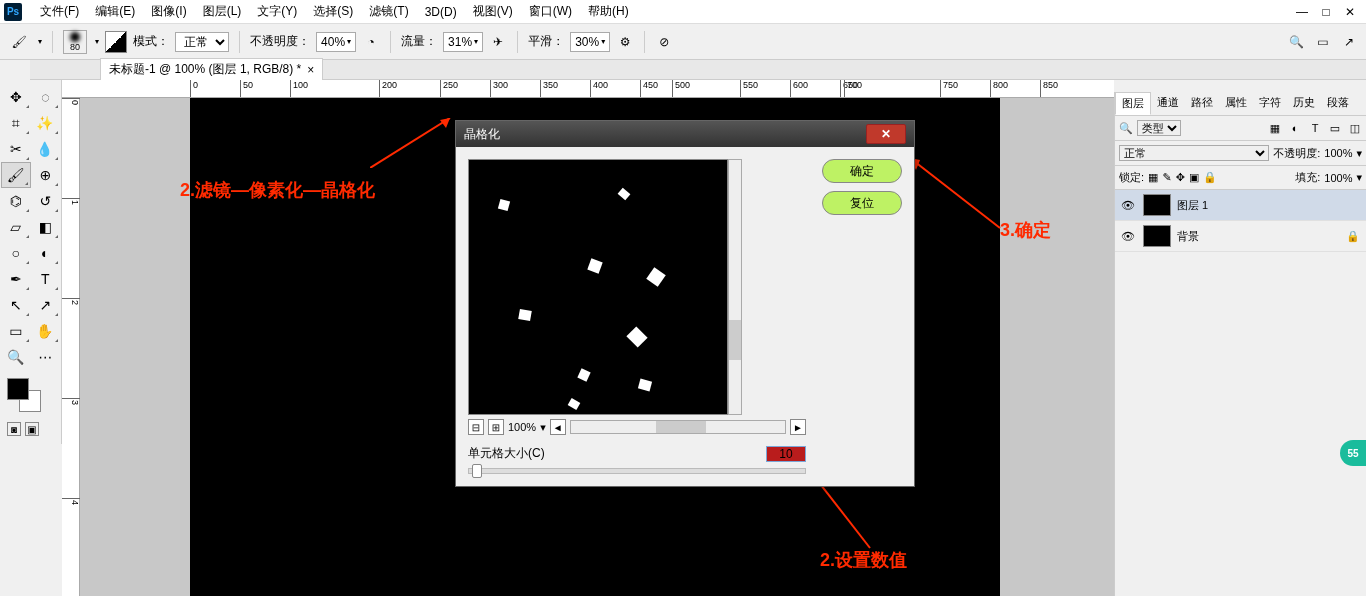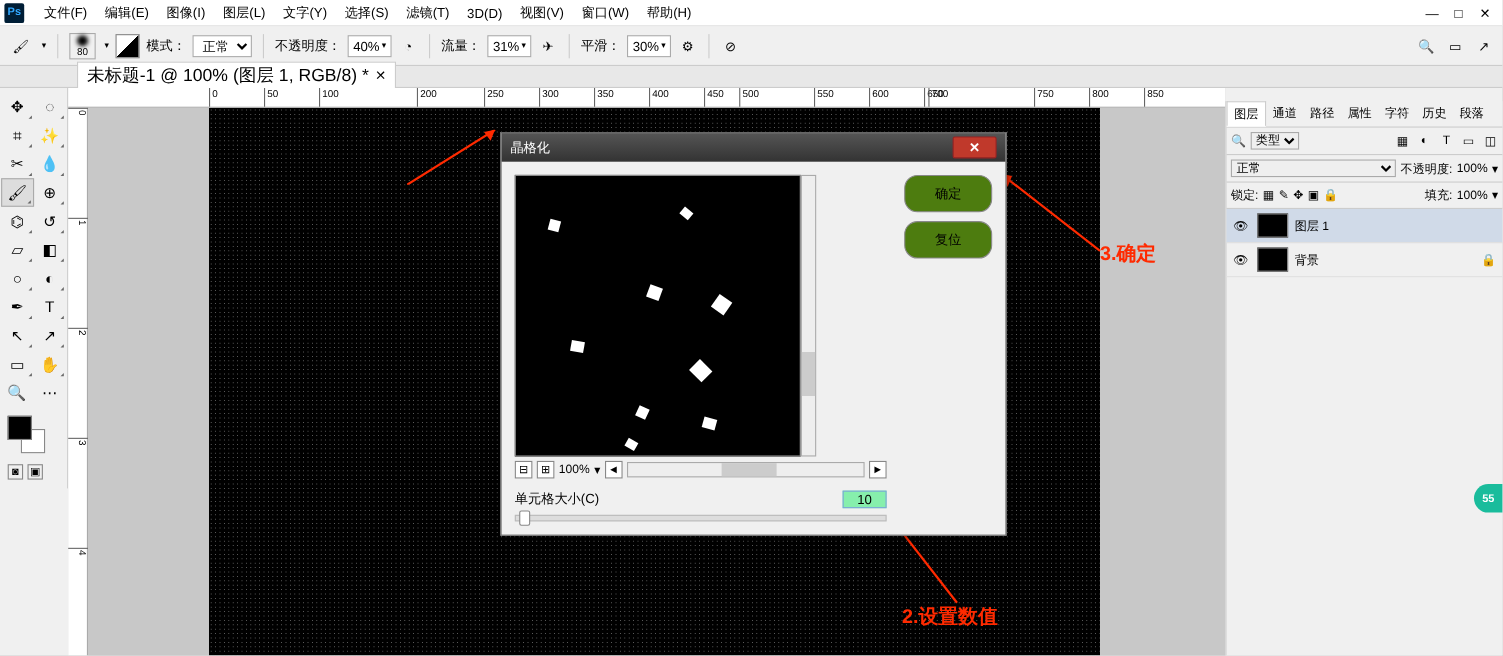--- a/index.html
+++ b/index.html
@@ -20,21 +20,21 @@
 .optbar .dot { width: 10px; height: 10px; background: #000; border-radius: 50%; filter: blur(2px); }
 .optbar .sz { font-size: 9px; }
 .optbar .swap-icon { width: 22px; height: 22px; border: 1px solid #888; background: linear-gradient(135deg,#fff 50%,#000 50%); }
 .optbar select, .optbar .val { border: 1px solid #aaa; background: #fff; font-size: 12px; padding: 1px 4px; height: 20px; }
 .optbar .val { min-width: 40px; display: inline-flex; align-items: center; }
 .optbar .caret { font-size: 8px; margin-left: 2px; }
 .optbar .icon-sm { width: 18px; height: 18px; display: flex; align-items: center; justify-content: center; }
 .optbar .right { margin-left: auto; display: flex; gap: 8px; }
 
 
-.tabbar { height: 20px; background: #e8e8e8; border-bottom: 1px solid #ccc; display: flex; align-items: center; font-size: 16px; padding-left: 70px; }
+.tabbar { height: 20px; background: #e8e8e8; border-bottom: 1px solid #ccc; display: flex; align-items: center; font-size: 12px; padding-left: 70px; margin-left: 30px; }
 .tabbar .tab { background: #fff; border: 1px solid #ccc; padding: 2px 8px; display: flex; align-items: center; gap: 6px; }
 .tabbar .close-x { cursor: pointer; }
 
 
 .toolbox { position: absolute; left: 0; top: 80px; width: 62px; background: #f0f0f0; border-right: 1px solid #ccc; padding: 4px 1px; }
 .toolbox .row { display: flex; }
 .toolbox .tool { width: 30px; height: 26px; display: flex; align-items: center; justify-content: center; font-size: 14px; cursor: pointer; position:relative; }
 .toolbox .tool.active { background: #ddd; border: 1px solid #aaa; }
 .toolbox .tri { position:absolute; right:2px; bottom:2px; width:0;height:0;border-left:3px solid transparent;border-bottom:3px solid #666; }
 .toolbox .colors { margin-top: 8px; position: relative; height: 40px; }
@@ -66,25 +66,25 @@
 .dialog .preview-area { flex: 1; }
 .dialog .preview { width: 260px; height: 256px; background: #000; border: 1px solid #888; position: relative; overflow: hidden; }
 .dialog .preview .shape { position: absolute; background: #fff; }
 .dialog .scroll-v { width: 14px; background: #eee; border: 1px solid #aaa; position: relative; }
 .dialog .scroll-v .thumb { position:absolute; left:0; right:0; top:160px; height:40px; background:#ccc;}
 .dialog .zoom-row { display: flex; align-items: center; gap: 4px; margin-top: 4px; font-size: 11px; }
 .dialog .zoom-row .btn { width:16px;height:16px;border:1px solid #888;display:flex;align-items:center;justify-content:center;font-size:10px;background:#fff; }
 .dialog .zoom-row .scroll-h { flex:1;height:14px;border:1px solid #aaa;background:#eee;position:relative; }
 .dialog .zoom-row .scroll-h .thumb{position:absolute;left:40%;width:50px;top:0;bottom:0;background:#ccc;}
 .dialog .param-row { margin-top: 10px; font-size: 12px; display:flex; align-items:center; gap:8px; }
-.dialog .param-row input { width: 40px; border: 1px solid #7aa7d8; text-align: center; font-size: 12px; background:#86efac; }
+.dialog .param-row input { width: 40px; border: 1px solid #7aa7d8; text-align: center; font-size: 12px; background:#b91c1c; }
 .dialog .slider { height: 6px; background: #ddd; margin-top: 6px; position: relative; border:1px solid #bbb; }
 .dialog .slider .handle { position: absolute; left: 1%; top: -5px; width: 10px; height: 14px; background: #fff; border: 1px solid #888; border-radius:2px; }
 .dialog .btns { display: flex; flex-direction: column; gap: 8px; }
-.dialog .dlg-btn { width: 80px; height: 34px; border: 1px solid #888; border-radius: 12px; background: #4d7c0f; font-size: 12px; display: flex; align-items: center; justify-content: center; cursor: pointer; }
+.dialog .dlg-btn { width: 80px; height: 24px; border: 1px solid #888; border-radius: 12px; background: #bef264; font-size: 12px; display: flex; align-items: center; justify-content: center; cursor: pointer; }
 
 
 .rpanel { position: absolute; right: 0; top: 92px; width: 252px; bottom: 0; background: #f0f0f0; border-left: 1px solid #ccc; font-size: 11px; }
 .rpanel .tabs { display: flex; border-bottom: 1px solid #ccc; }
 .rpanel .tabs .ptab { padding: 3px 6px; cursor: pointer; white-space:nowrap; }
 .rpanel .tabs .ptab.active { background: #fff; border: 1px solid #ccc; border-bottom: 1px solid #fff; }
 .rpanel .row1 { display: flex; align-items: center; padding: 4px; gap: 4px; border-bottom: 1px solid #ccc; }
 .rpanel select { border: 1px solid #aaa; font-size: 11px; }
 .rpanel .icons { display: flex; gap: 6px; margin-left: auto; }
 .rpanel .icons span { width: 14px; text-align: center; }
@@ -247,20 +247,21 @@
   <div class="ruler-v">
       <div class="tick" style="top: 0px;">0</div>
       <div class="tick" style="top: 100px;">1</div>
       <div class="tick" style="top: 200px;">2</div>
       <div class="tick" style="top: 300px;">3</div>
       <div class="tick" style="top: 400px;">4</div>
     </div>
   <div class="canvas-wrap">
     <div class="canvas"></div>
 
+    <div class="anno" style="left:100px;top:80px;">2.滤镜—像素化—晶格化</div>
     <div class="anno" style="left:920px;top:120px;">3.确定</div>
     <div class="anno" style="left:740px;top:450px;">2.设置数值</div>
     <svg class="arrow-svg" style="left:290px;top:20px;width:100px;height:50px">
         <line x1="0" y1="50" x2="80" y2="0" stroke="#ff2a00" stroke-width="2"></line>
         <polygon points="80,0 70,2 76,10" fill="#ff2a00"></polygon>
       </svg>
     <svg class="arrow-svg" style="left:830px;top:60px;width:100px;height:80px">
         <line x1="0" y1="0" x2="90" y2="70" stroke="#ff2a00" stroke-width="2"></line>
         <polygon points="0,0 10,2 6,12" fill="#ff2a00"></polygon>
       </svg>

